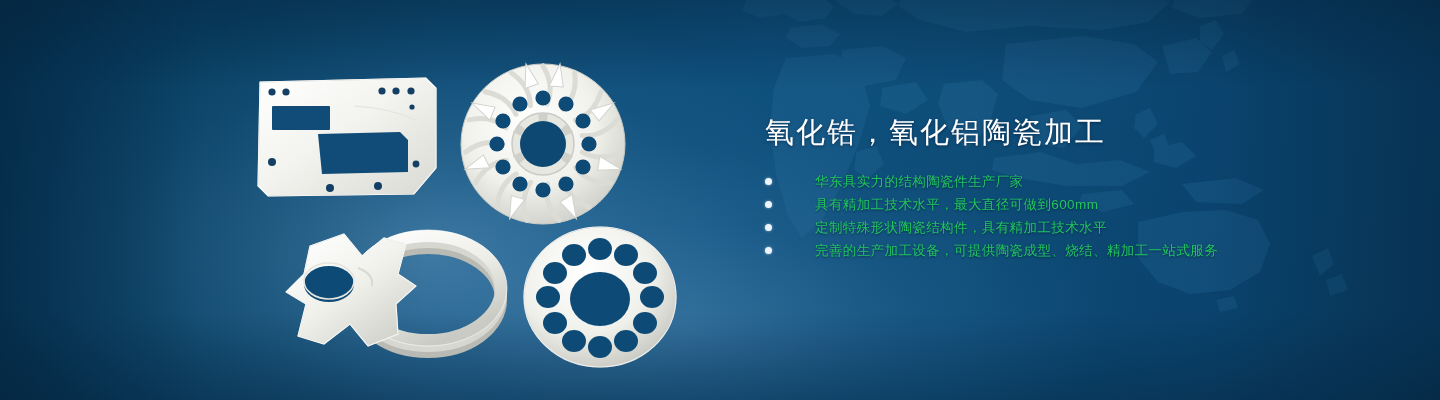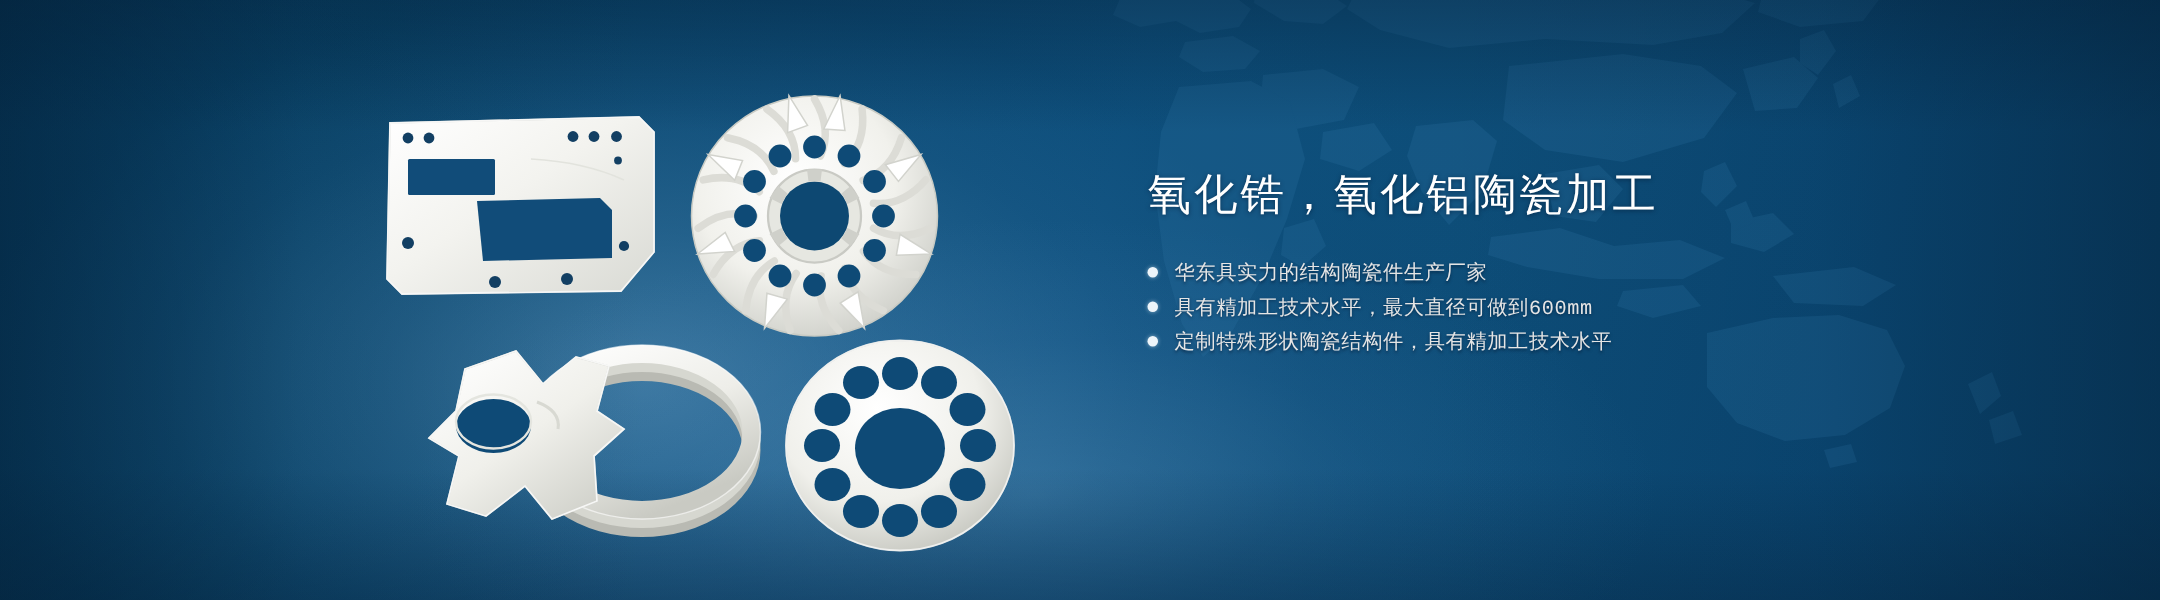--- a/index.html
+++ b/index.html
@@ -3,21 +3,21 @@
 <meta charset="utf-8">
 <style>
   * { margin:0; padding:0; box-sizing:border-box; }
   html,body { background:#0a2a44; }
 
   .banner {
     position:relative;
     width:1440px;
     height:400px;
     overflow:hidden;
-    font-family:Liberation Mono, monospace;
+    font-family:Liberation Sans, sans-serif;
     background:#08456e;
   }
 
   
   .bg-base {
     position:absolute; inset:0;
     background:linear-gradient(105deg,
         #073e64 0%,
         #084469 16%,
         #0b4a74 34%,
@@ -70,24 +70,25 @@
     font-weight:400;
     letter-spacing:2px;
     white-space:nowrap;
     text-shadow:0 1px 3px rgba(0,20,45,.55);
   }
   .bullets { margin-top:18px; list-style:none; }
   .bullet {
     display:flex;
     align-items:center;
     height:23px;
-    color:#e5e5e5;
+    color:#22c55e;
     font-size:13.5px;
     letter-spacing:.4px;
     text-shadow:0 1px 2px rgba(0,20,45,.6);
+    gap:32px;
   }
   .dot {
     width:7px; height:7px; border-radius:50%;
     background:#eef5fa;
     margin-right:11px;
     flex:0 0 auto;
     box-shadow:0 0 3px rgba(230,245,255,.55);
   }
 </style>
 </head>
@@ -310,16 +311,20 @@
         <span>华东具实力的结构陶瓷件生产厂家</span>
       </li>
       <li class="bullet">
         <span class="dot"></span>
         <span>具有精加工技术水平，最大直径可做到600mm</span>
       </li>
       <li class="bullet">
         <span class="dot"></span>
         <span>定制特殊形状陶瓷结构件，具有精加工技术水平</span>
       </li>
+      <li class="bullet">
+        <span class="dot"></span>
+        <span>完善的生产加工设备，可提供陶瓷成型、烧结、精加工一站式服务</span>
+      </li>
     </ul>
   </div>
 
 </div>
 
 </body></html>

